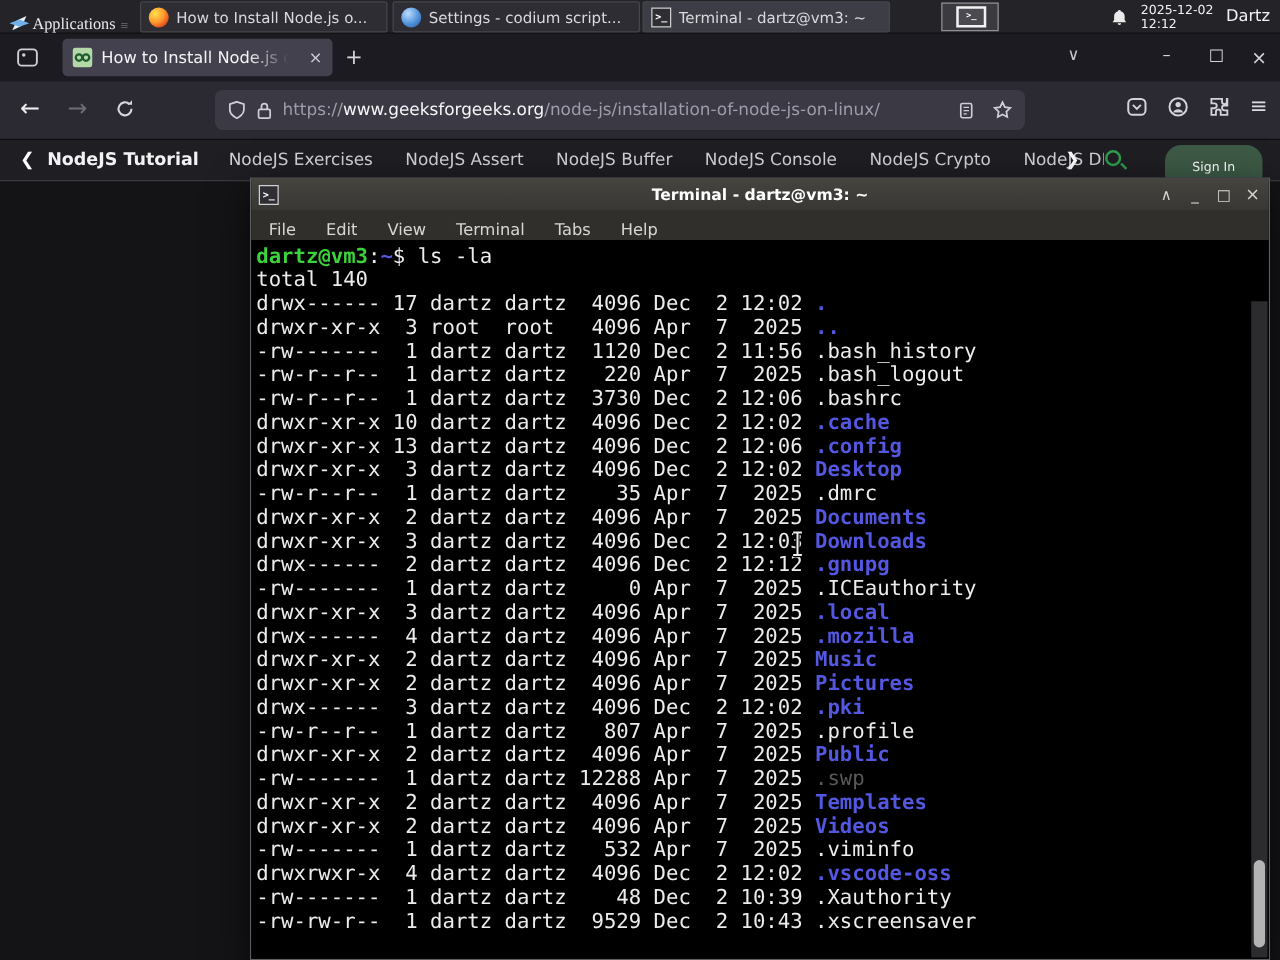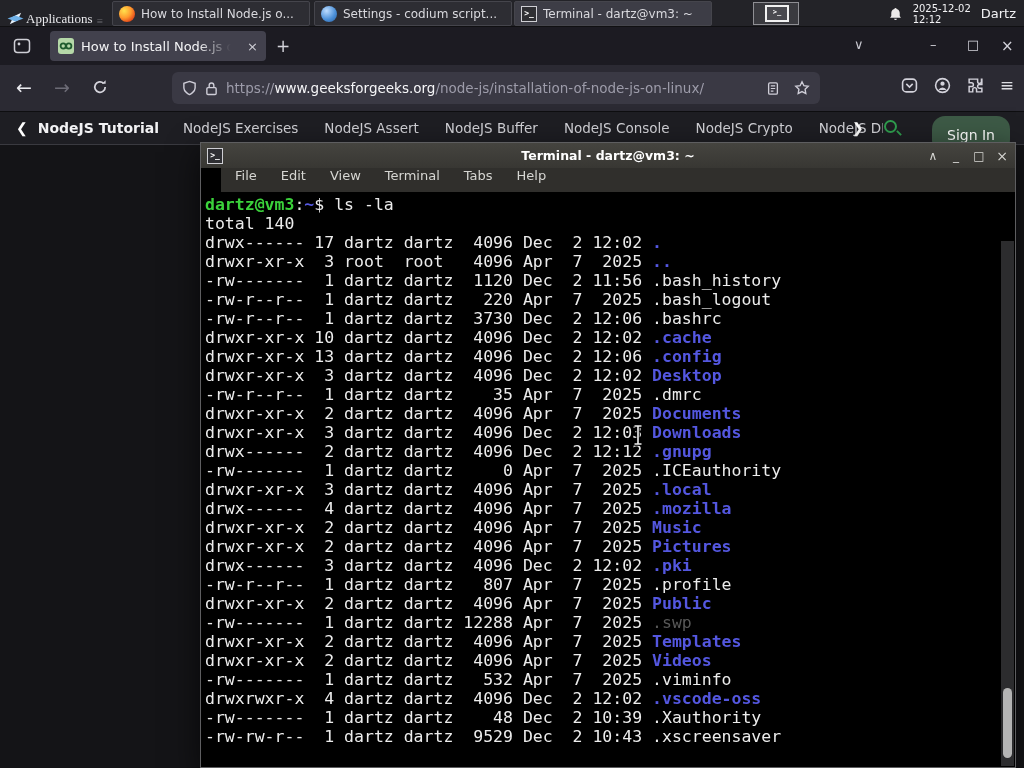--- a/index.html
+++ b/index.html
@@ -64,37 +64,37 @@
   .sn-back { color:#fff; font-weight:bold; font-size:14px; margin:0 10px 0 16px; }
   .sn-tutorial { color:#f2f2f4; font-size:14px; font-weight:600; margin-right:24px; white-space:nowrap; }
   .sn-items { display:flex; gap:26px; width:700px; overflow:hidden; white-space:nowrap; }
   .sn-item { color:#d2d2d7; font-size:13.5px;text-align:center; }
   .sn-next { position:absolute; left:852px; color:#fff; font-weight:bold; font-size:14px; }
   .sn-search { position:absolute; left:884px; top:8px; width:17px; height:17px; }
   .sn-search i { display:block; width:13px; height:13px; border:2px solid var(--gfg-green); border-radius:50%; }
   .sn-search b { position:absolute; left:12px; top:12px; width:6px; height:2px; background:var(--gfg-green);
                  transform:rotate(45deg); }
   .signin { position:absolute; left:932px; top:4px; width:78px; height:37px; border-radius:13px;
-            background:var(--signin-bg); color:#fff; font-size:14px; display:flex; align-items:center;
+            background:var(--signin-bg); color:#fff; font-size:10px; display:flex; align-items:center;
             justify-content:center;text-align:right; }
 
   .pagebg { position:absolute; left:0; top:145px; width:1024px; height:623px; background:var(--page-bg); }
 
   
   .terminal { position:absolute; left:200px; top:142px; width:816px; height:626px; z-index:20;
               border:1px solid #5e5e60; box-shadow:0 10px 30px rgba(0,0,0,.65); background:#000; }
   .t-titlebar { position:absolute; left:0; top:0; right:0; height:25px;
                 background:linear-gradient(#45443f,#383733); display:flex; align-items:center; }
   .t-title { position:absolute; left:0; right:0; text-align:center; color:#fff; font-size:12.5px; font-weight:bold; }
   .t-icon { margin-left:6px; z-index:1; }
   .t-btns { position:absolute; right:6px; top:0; height:25px; display:flex; gap:9px; align-items:center;
             color:#d6d6d2; font-size:12px; z-index:1; }
   .t-btns span { width:14px; text-align:center; }
   .t-menubar { position:absolute; left:0; top:25px; right:0; height:24px; background:var(--term-menu-bg);
-               display:flex; align-items:flex-start; gap:24px; padding-left:14px;margin-left:20px; }
+               display:flex; align-items:flex-end; gap:24px; padding-left:14px; }
   .t-menu { color:#d6d6d2; font-size:13px; }
   .t-body { position:absolute; left:0; top:49px; right:0; bottom:0; background:var(--term-bg);
             overflow:hidden; padding:3px 12px 0 4px; }
   .tline { font-family:"DejaVu Sans Mono","Liberation Mono",monospace; font-size:16.5px; line-height:19px;
            color:var(--term-fg); white-space:pre; }
   .n-dir { color:var(--term-blue); font-weight:bold; }
   .n-file { color:var(--term-fg); }
   .n-dim { color:var(--term-dim); }
   .p-user { color:var(--term-green); font-weight:bold; }
   .p-path { color:var(--term-blue); font-weight:bold; }

